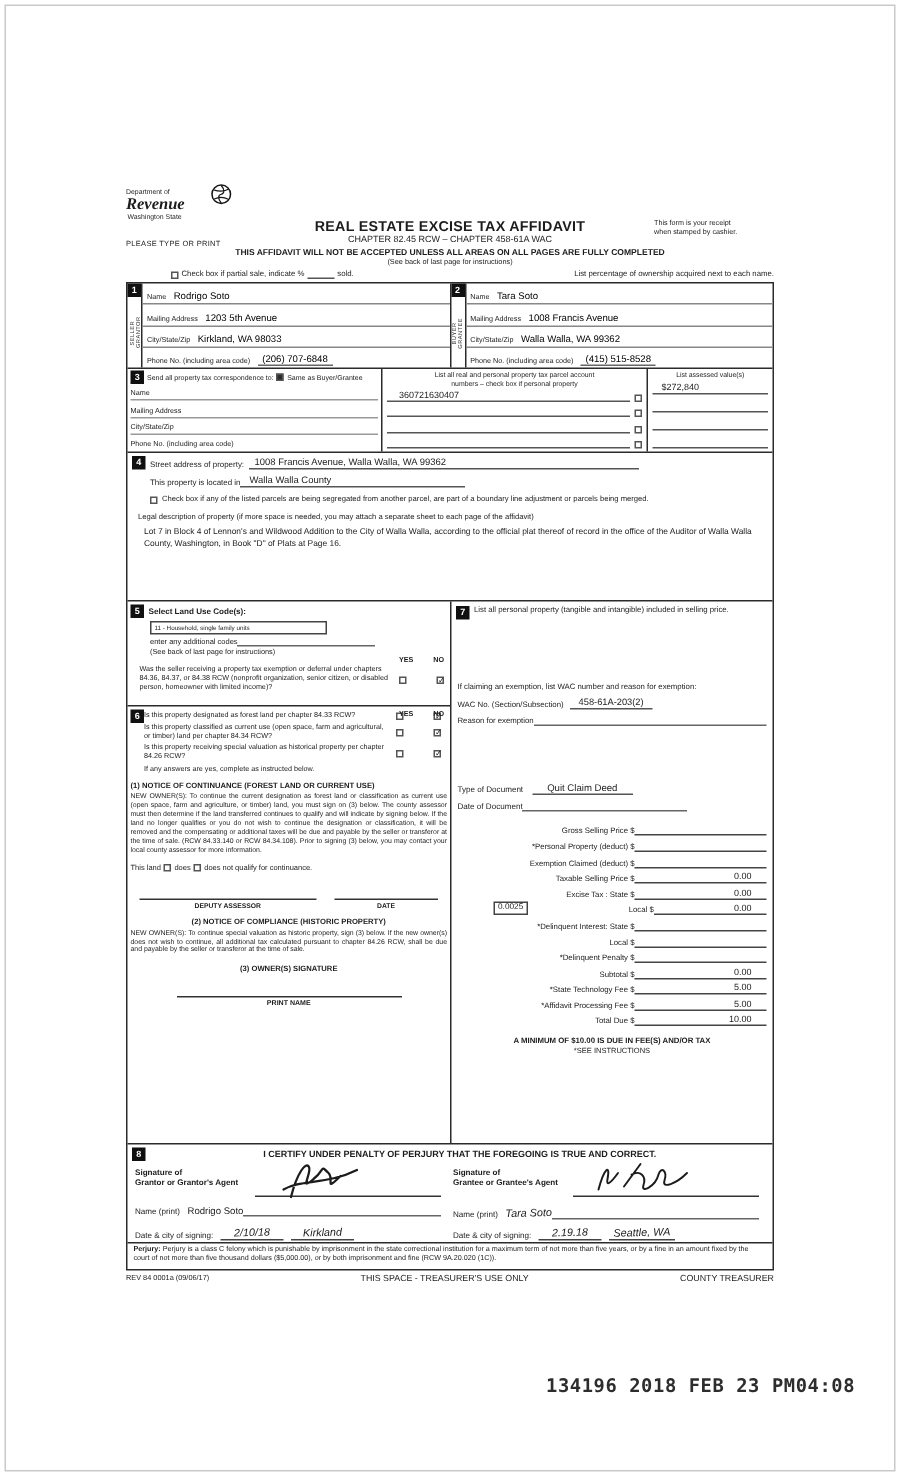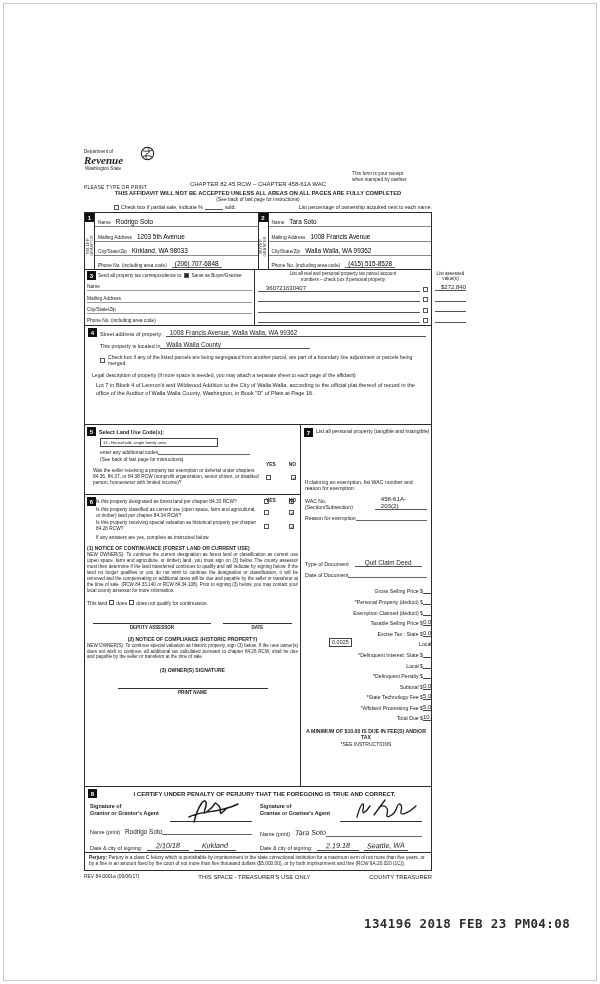--- a/index.html
+++ b/index.html
@@ -1,19 +1,19 @@
 <!DOCTYPE html>
 <html><head>
 <meta charset="utf-8">
 <style>
   * { margin:0; padding:0; box-sizing:border-box; }
   html,body { width:600px; height:984px; }
   body { position:relative; background:#ffffff; font-family:"Liberation Sans", sans-serif; color:#1c1c1c; overflow:hidden; }
   .scan-frame { position:absolute; inset:3px; border:1px solid #c9c9c9; }
-  .sheet { position:absolute; left:84px; top:144px; width:348px; }
+  .sheet { position:absolute; left:84px; top:120px; width:432px; }
 
   
   .hdr { position:relative; height:68px; }
   .logo-dept { position:absolute; left:0; top:5px; font-size:4.6px; }
   .logo-rev { position:absolute; left:0; top:10px; font-family:"Liberation Serif", serif; font-style:italic; font-weight:bold; font-size:11px; }
   .logo-state { position:absolute; left:1px; top:22px; font-size:4.6px; }
   .logo-swirl { position:absolute; left:56px; top:2px; }
   .please { position:absolute; left:0; top:40px; font-size:5px; letter-spacing:0.2px; }
   .h-title { position:absolute; left:85px; right:85px; top:26px; text-align:center; font-size:9.5px; font-weight:bold; letter-spacing:0.2px; }
   .h-chapter { position:absolute; left:85px; right:85px; top:37px; text-align:center; font-size:6px; }
@@ -165,20 +165,21 @@
     <div class="logo-dept">Department of</div>
     <div class="logo-rev">Revenue</div>
     <div class="logo-state">Washington State</div>
     <span class="logo-swirl">
       <svg width="15" height="15" viewBox="0 0 16 16">
         <circle cx="8" cy="8" r="6.6" fill="none" stroke="#161616" stroke-width="1.1"></circle>
         <path d="M8 1.8 C 10.4 4.4, 10.4 7.6, 8 8 C 5.6 8.4, 5.6 11.6, 8 14.2 M3 5 C 6 6, 10 6, 13 4.4 M3 11.4 C 6 10, 10 10, 13 11.6" fill="none" stroke="#161616" stroke-width="0.9"></path>
       </svg>
     </span>
     <div class="please">PLEASE TYPE OR PRINT</div>
+    <div class="h-title">REAL ESTATE EXCISE TAX AFFIDAVIT</div>
     <div class="h-chapter">CHAPTER 82.45 RCW – CHAPTER 458-61A WAC</div>
     <div class="h-receipt">
       <span>This form is your receipt</span><br>
       <span>when stamped by cashier.</span>
     </div>
     <div class="h-warning">THIS AFFIDAVIT WILL NOT BE ACCEPTED UNLESS ALL AREAS ON ALL PAGES ARE FULLY COMPLETED</div>
     <div class="h-seeback">(See back of last page for instructions)</div>
     <div class="h-partial">
       <span class="left">
         <span class="cb"></span>

